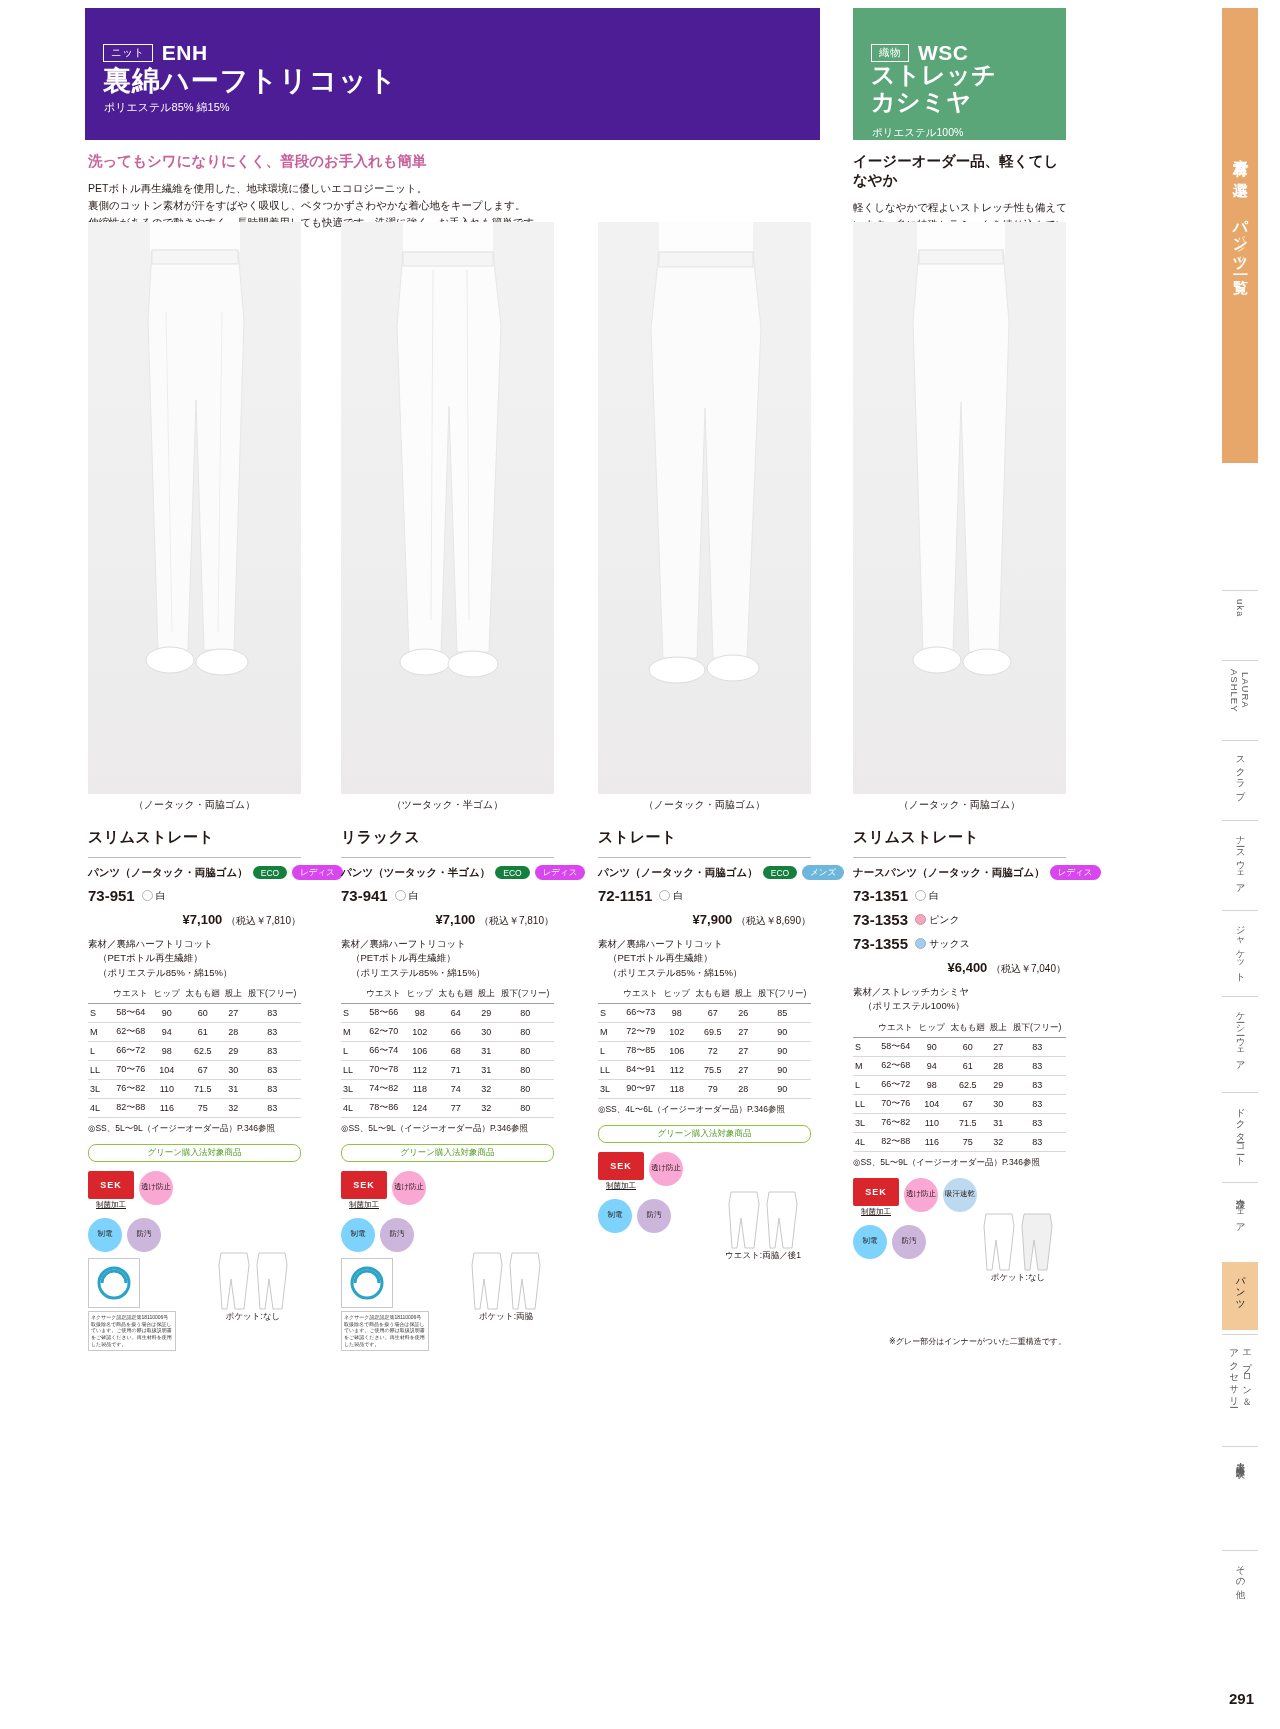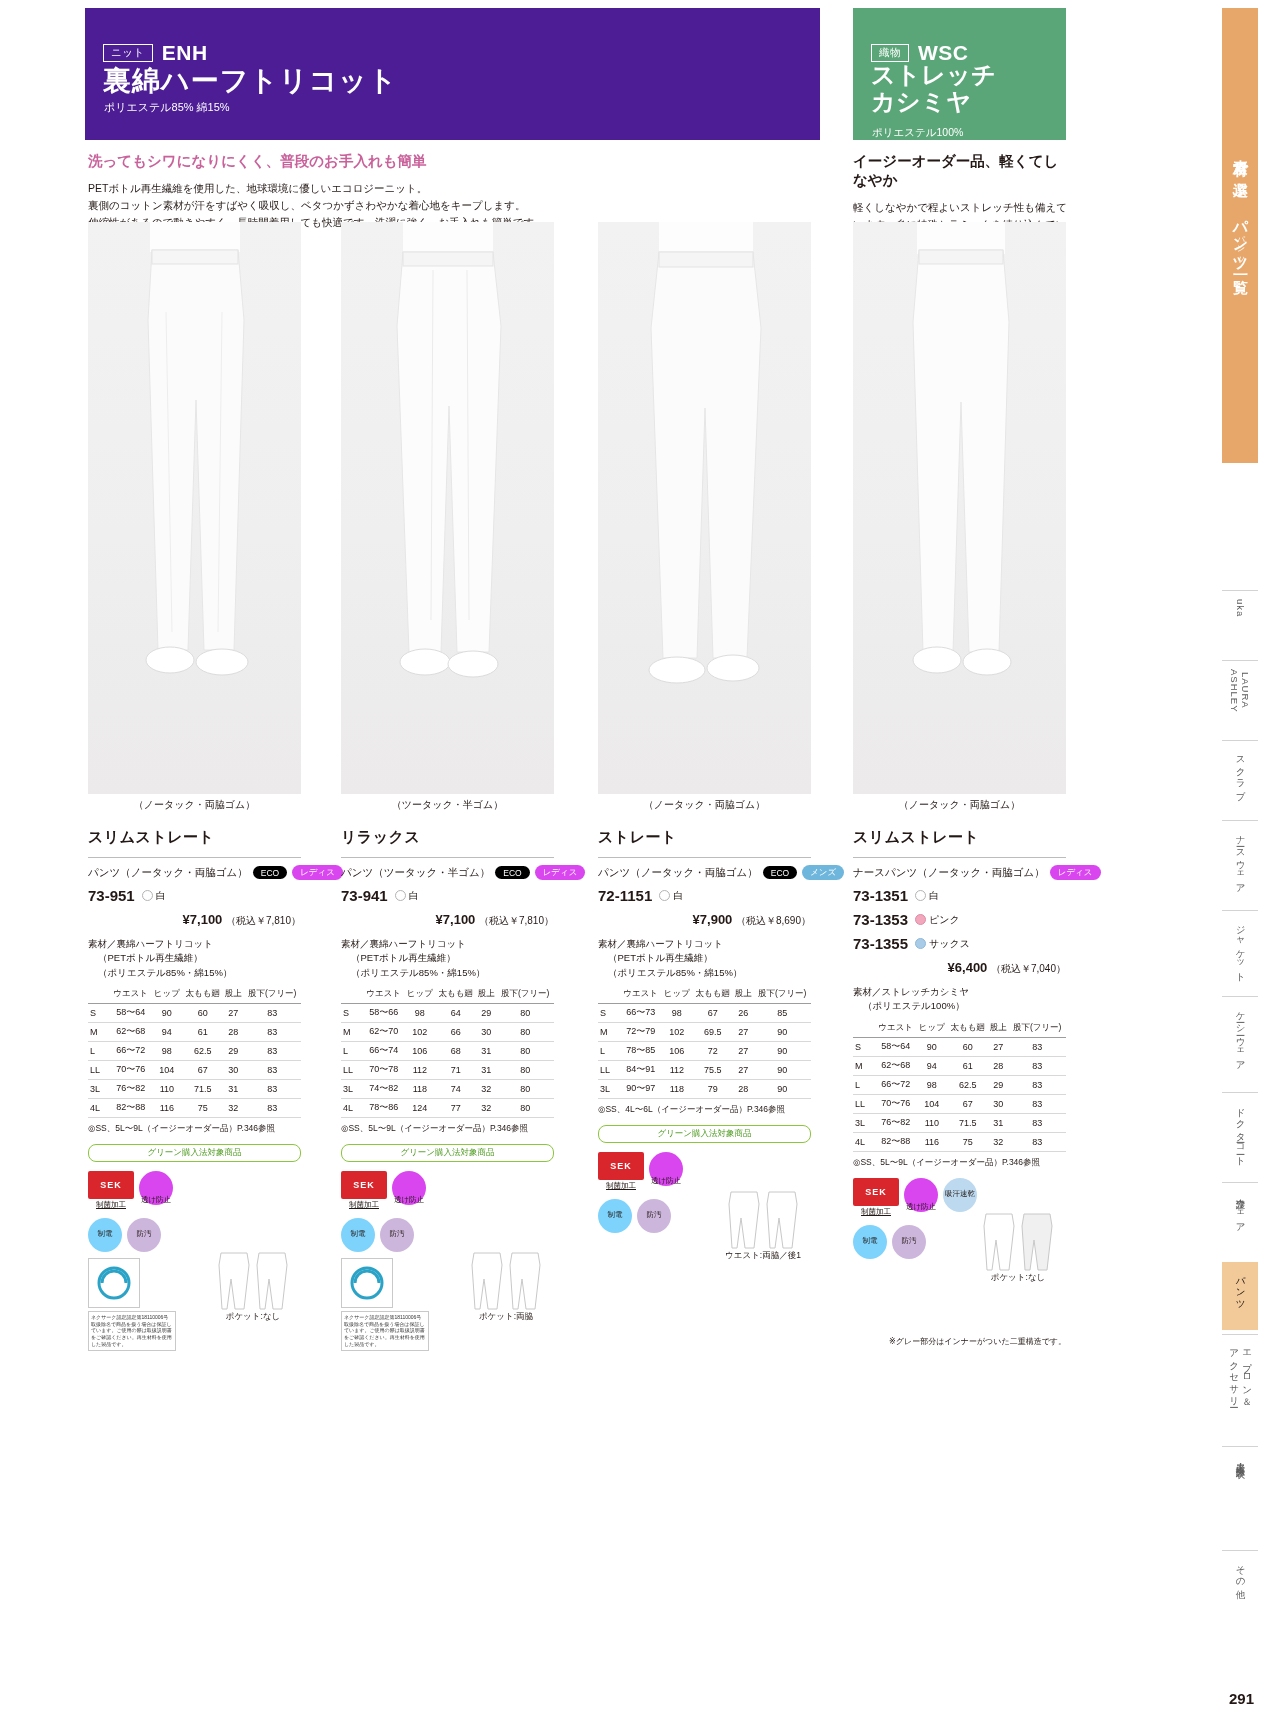--- a/index.html
+++ b/index.html
@@ -37,23 +37,23 @@
   .legs{position:absolute;left:50%;transform:translateX(-50%);}
   .cap{position:absolute;top:798px;width:213px;text-align:center;font-size:10px;color:#231815;}
   .c1{left:88px;} .c2{left:341px;} .c3{left:598px;} .c4{left:853px;}
 
   
   .item{position:absolute;top:828px;width:213px;}
   .i1{left:88px;} .i2{left:341px;} .i3{left:598px;} .i4{left:853px;}
   .itemname{font-size:15px;font-weight:bold;letter-spacing:.5px;}
   .ruler{border-top:1px solid #bcbcbc;margin-top:10px;padding-top:7px;}
   .typerow{display:flex;align-items:center;gap:5px;flex-wrap:nowrap;}
-  .typename{font-size:10.5px;font-weight:normal;white-space:nowrap;}
+  .typename{font-size:10.5px;font-weight:bold;white-space:nowrap;}
   .pill{font-size:8.5px;color:#fff;border-radius:8px;padding:1.5px 8px;white-space:nowrap;}
-  .pill.eco{background:#000000;}
+  .pill.eco{background:#15803d;}
   .pill.ladies{background:#d946ef;}
   .pill.mens{background:#6fb6dd;}
   .numrow{margin-top:7px;display:flex;align-items:center;gap:7px;font-size:15px;font-weight:bold;}
   .numrow .col{font-size:10px;font-weight:normal;display:flex;align-items:center;gap:3px;}
   .dot{width:9px;height:9px;border-radius:50%;display:inline-block;border:1px solid #b4b4b4;}
   .dot.white{background:#fff;}
   .dot.pink{background:#f3a7bd;border-color:#e08ba5;}
   .dot.sax{background:#a8cbe8;border-color:#8fb8d9;}
   .price{margin-top:8px;text-align:right;font-size:13px;font-weight:bold;}
   .price .tax{font-size:10px;font-weight:normal;}
@@ -72,21 +72,21 @@
              text-align:center;padding:2px 0;border-radius:8px;}
 
   
   .iconarea{position:relative;margin-top:9px;height:170px;}
   .sek{width:46px;height:28px;background:#d8262c;color:#fff;font-weight:bold;font-size:15px;
        display:flex;align-items:center;justify-content:center;border-radius:2px;letter-spacing:1px;}
   .sek span{font-size:9px;}
   .sekcap{font-size:7.5px;text-align:center;width:46px;margin-top:1px;text-decoration:underline;}
   .badge{width:34px;height:34px;border-radius:50%;display:flex;flex-direction:column;
          align-items:center;justify-content:center;font-size:7.5px;line-height:1.15;color:#231815;text-align:center;}
-  .b-sukeyellow{background:#d946ef;justify-content:flex-end;}
+  .b-sukeyellow{background:#f9a8d4;}
   .b-seiden{background:#7dd3fc;}
   .b-bouo{background:#cdb6dc;}
   .b-blue{background:#bcd9ef;}
   .icorow{display:flex;gap:5px;align-items:flex-start;}
   .ecomark{width:50px;height:48px;border:1px solid #c9c9c9;margin-top:6px;
            display:flex;align-items:center;justify-content:center;}
   .ecotext{width:82px;border:1px solid #c9c9c9;font-size:5px;line-height:1.35;
            padding:2px;color:#333;margin-top:3px;}
   .pocket{position:absolute;right:0;bottom:18px;width:96px;text-align:center;font-size:8.5px;}
   .pocket .dr{display:flex;gap:4px;justify-content:center;}

